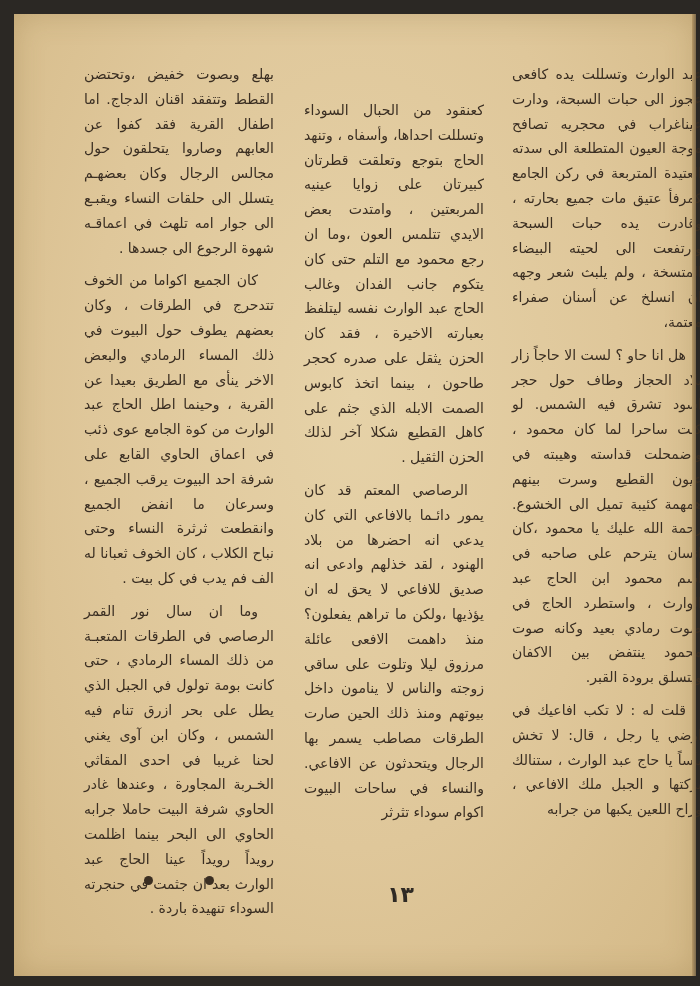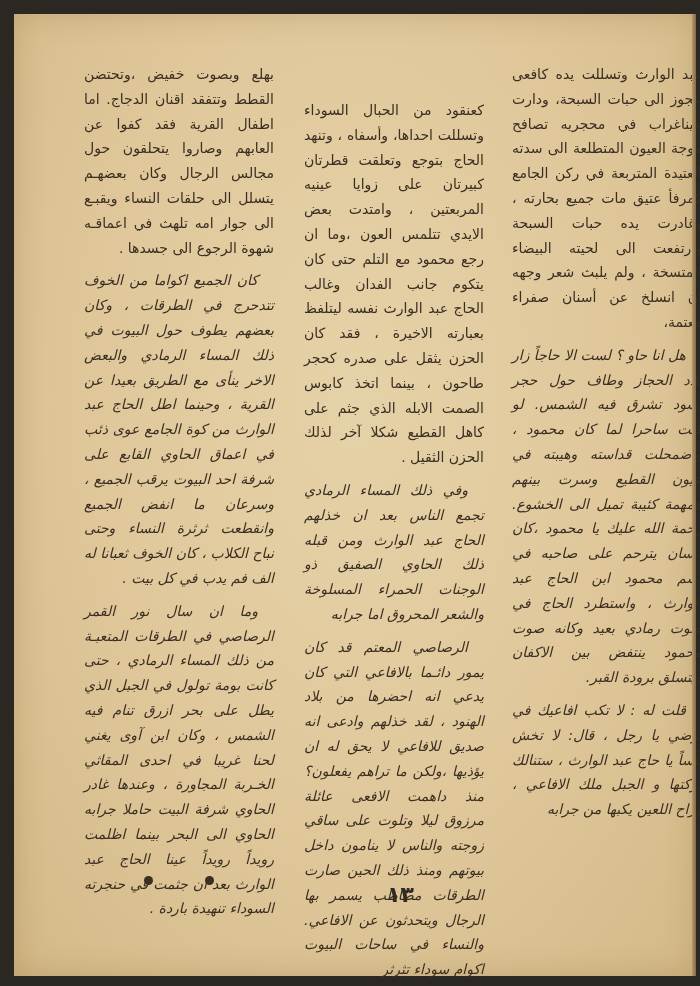--- a/index.html
+++ b/index.html
@@ -16,21 +16,21 @@
   }
   .page::after {
     content:""; position:absolute; right:0; top:0; width:4px; height:100%;
     background:linear-gradient(to right, #b89a68, #7d6a4c);
   }
   .col {
     position:absolute; top:48px; direction:rtl; text-align:justify;
     color:#3a2e22; font-size:14px; line-height:24.8px;
   }
   .col p { margin:0 0 8px 0; text-indent:0; }
-  .col p.indent { text-indent:16px;font-style:italic; }
+  .col p.indent { text-indent:16px; }
   .col-right { left:498px; width:190px; }
   .col-middle { left:290px; width:180px;margin-top:36px; }
   .col-left { left:70px; width:190px; }
   .dots {
     position:absolute; top:862px; left:130px; width:70px; height:12px;
     display:flex; justify-content:space-between;
   }
   .dot { width:9px; height:9px; border-radius:50%; background:#3a2e22; }
   .page-number {
     position:absolute; top:868px; left:340px; width:60px; 
@@ -44,21 +44,20 @@
 <div class="page">
 
   <div class="col col-right">
     <p>عبد الوارث وتسللت يده كافعى عجوز الى حبات السبحة، ودارت عيناغراب في محجريه تصافح موجة العيون المتطلعة الى سدته العتيدة المتربعة في ركن الجامع كمرفأ عتيق مات جميع بحارته ، وغادرت يده حبات السبحة وارتفعت الى لحيته البيضاء المتسخة ، ولم يلبث شعر وجهه ان انسلخ عن أسنان صفراء معتمة،</p>
     <p class="indent">هل انا حاو ؟ لست الا حاجاً زار بلاد الحجاز وطاف حول حجر اسود تشرق فيه الشمس. لو كنت ساحرا لما كان محمود ، واضمحلت قداسته وهيبته في عيون القطيع وسرت بينهم همهمة كئيبة تميل الى الخشوع. رحمة الله عليك يا محمود ،كان انسان يترحم على صاحبه في اسم محمود ابن الحاج عبد الوارث ، واستطرد الحاج في صوت رمادي بعيد وكانه صوت محمود ينتفض بين الاكفان ويتسلق برودة القبر.</p>
     <p class="indent">قلت له : لا تكب افاعيك في ارضي يا رجل ، قال: لا تخش بأساً يا حاج عبد الوارث ، ستنالك بركتها و الجبل ملك الافاعي ، وراح اللعين يكبها من جرابه</p>
   </div>
 
   <div class="col col-middle">
     <p>كعنقود من الحبال السوداء وتسللت احداها، وأسفاه ، وتنهد الحاج بتوجع وتعلقت قطرتان كبيرتان على زوايا عينيه المربعتين ، وامتدت بعض الايدي تتلمس العون ،وما ان رجع محمود مع التلم حتى كان يتكوم جانب الفدان وغالب الحاج عبد الوارث نفسه ليتلفظ بعبارته الاخيرة ، فقد كان الحزن يثقل على صدره كحجر طاحون ، بينما اتخذ كابوس الصمت الابله الذي جثم على كاهل القطيع شكلا آخر لذلك الحزن الثقيل .</p>
-    <p class="indent">وفي ذلك المساء الرمادي تجمع الناس بعد ان خذلهم الحاج عبد الوارث ومن قبله ذلك الحاوي الصفيق ذو الوجنات الحمراء المسلوخة والشعر المحروق اما جرابه</p>
     <p class="indent">الرصاصي المعتم قد كان يمور دائـما بالافاعي التي كان يدعي انه احضرها من بلاد الهنود ، لقد خذلهم وادعى انه صديق للافاعي لا يحق له ان يؤذيها ،ولكن ما تراهم يفعلون؟ منذ داهمت الافعى عائلة مرزوق ليلا وتلوت على ساقي زوجته والناس لا ينامون داخل بيوتهم ومنذ ذلك الحين صارت الطرقات مصاطب يسمر بها الرجال ويتحدثون عن الافاعي. والنساء في ساحات البيوت اكوام سوداء تثرثر</p>
   </div>
 
   <div class="col col-left">
     <p>بهلع وبصوت خفيض ،وتحتضن القطط وتتفقد اقنان الدجاج. اما اطفال القرية فقد كفوا عن العابهم وصاروا يتحلقون حول مجالس الرجال وكان بعضهـم يتسلل الى حلقات النساء ويقبـع الى جوار امه تلهث في اعماقـه شهوة الرجوع الى جسدها .</p>
     <p class="indent">كان الجميع اكواما من الخوف تتدحرج في الطرقات ، وكان بعضهم يطوف حول البيوت في ذلك المساء الرمادي والبعض الاخر ينأى مع الطريق بعيدا عن القرية ، وحينما اطل الحاج عبد الوارث من كوة الجامع عوى ذئب في اعماق الحاوي القابع على شرفة احد البيوت يرقب الجميع ، وسرعان ما انفض الجميع وانقطعت ثرثرة النساء وحتى نباح الكلاب ، كان الخوف ثعبانا له الف فم يدب في كل بيت .</p>
     <p class="indent">وما ان سال نور القمر الرصاصي في الطرقات المتعبـة من ذلك المساء الرمادي ، حتى كانت بومة تولول في الجبل الذي يطل على بحر ازرق تنام فيه الشمس ، وكان ابن آوى يغني لحنا غريبا في احدى المقاثي الخـربة المجاورة ، وعندها غادر الحاوي شرفة البيت حاملا جرابه الحاوي الى البحر بينما اظلمت رويداً رويداً عينا الحاج عبد الوارث بعد ان جثمت في حنجرته السوداء تنهيدة باردة .</p>
   </div>
 
   <div class="dots">

